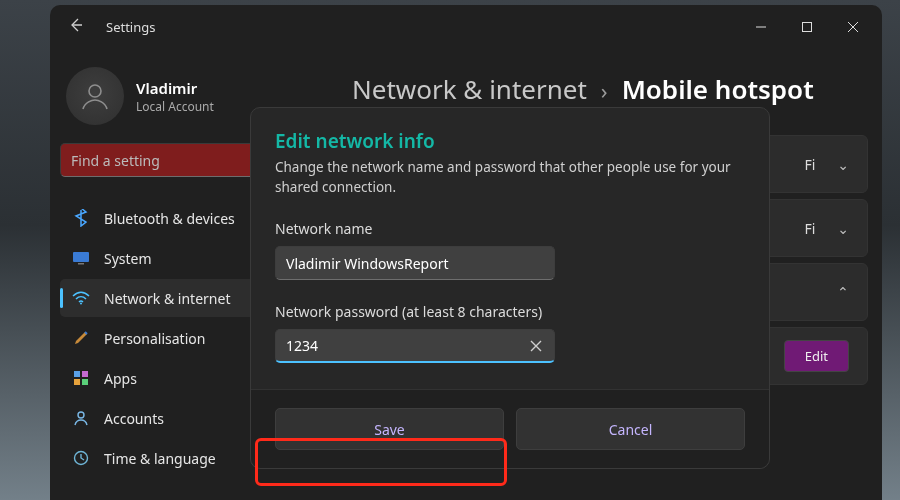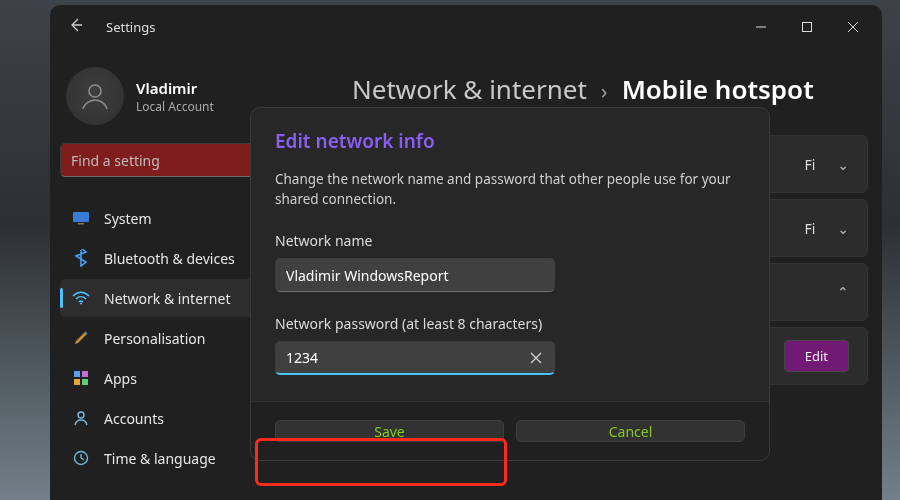--- a/index.html
+++ b/index.html
@@ -67,40 +67,40 @@
   .card.expand .chev.up { transform: rotate(180deg); display: inline-block; }
 
   
   .dialog {
     position: absolute; left: 200px; top: 102px; width: 520px;
     background: #272727; border: 1px solid #3a3a3a; border-radius: 10px;
     color: #eaeaea;
     display: flex; flex-direction: column;
   }
   .dlg-body { padding: 20px 24px 22px 24px; }
-  .dlg-title { font-size: 19px; font-weight: 600; color: #8b5cf6; margin-bottom: 16px; }
+  .dlg-title { font-size: 19px; font-weight: 600; color: #14b8a6; margin-bottom: 4px; }
   .dlg-desc  { font-size: 13.5px; color: #cfcfcf; line-height: 1.45; margin-bottom: 22px; }
   .fld-label { font-size: 14px; color: #dcdcdc; margin-bottom: 8px; }
   .fld {
     width: 280px; height: 34px; background: #404040; border: 1px solid #3d3d3d;
     border-bottom: 1px solid #6e6e6e; border-radius: 5px;
     display: flex; align-items: center; padding: 0 10px; font-size: 14px; color: #fff;
     margin-bottom: 22px;
   }
   .fld.focused { border-bottom: 2px solid #4cc2ff; }
   .fld .val { flex: 1; }
   .fld .clear { color: #cfcfcf; font-size: 15px; padding: 0 2px; }
   .dlg-actions {
     background: #202020; border-top: 1px solid #323232;
     border-bottom-left-radius: 10px; border-bottom-right-radius: 10px;
     padding: 18px 24px; display: flex; gap: 12px;
   }
   .dlg-btn {
-    flex: 1; height: 22px; background: #323232; border: 1px solid #3e3e3e;
-    border-radius: 5px; color: #84cc16; font-size: 14px;
+    flex: 1; height: 42px; background: #323232; border: 1px solid #3e3e3e;
+    border-radius: 5px; color: #c4b5fd; font-size: 14px;
     display: flex; align-items: center; justify-content: center;
   }
   .highlight {
     position: absolute; border: 3px solid #ff2a1a; border-radius: 6px;
     pointer-events: none;
   }
 </style>
 </head>
 <body>
 
@@ -151,34 +151,34 @@
         <span>Find a setting</span>
         <svg width="15" height="15" viewBox="0 0 16 16">
             <circle cx="7" cy="7" r="5" stroke="#cfcfcf" stroke-width="1.3" fill="none"></circle>
             <line x1="11" y1="11" x2="15" y2="15" stroke="#cfcfcf" stroke-width="1.3"></line>
           </svg>
       </div>
 
       <div class="nav">
         <div class="nav-item">
           <span class="nav-ico">
+              <svg width="14" height="18" viewBox="0 0 14 18">
+                <path d="M7 1v16l5-4-10-6 10-4-5-4" stroke="#49a7ff" stroke-width="1.5" fill="none"></path>
+              </svg>
+            </span>
+          <span>Bluetooth &amp; devices</span>
+        </div>
+        <div class="nav-item">
+          <span class="nav-ico">
               <svg width="18" height="14" viewBox="0 0 18 14">
                 <rect x="1" y="1" width="16" height="10" rx="1" fill="#3a7bd5"></rect>
                 <rect x="6" y="12" width="6" height="1.5" fill="#777"></rect>
               </svg>
             </span>
           <span>System</span>
-        </div>
-        <div class="nav-item">
-          <span class="nav-ico">
-              <svg width="14" height="18" viewBox="0 0 14 18">
-                <path d="M7 1v16l5-4-10-6 10-4-5-4" stroke="#49a7ff" stroke-width="1.5" fill="none"></path>
-              </svg>
-            </span>
-          <span>Bluetooth &amp; devices</span>
         </div>
         <div class="nav-item active">
           <span class="nav-ico">
               <svg width="18" height="14" viewBox="0 0 18 14">
                 <path d="M1 5c5-5 11-5 16 0M4 8c3-3 7-3 10 0M7 11c1.2-1.2 2.8-1.2 4 0" stroke="#4cc2ff" stroke-width="1.5" fill="none"></path>
                 <circle cx="9" cy="12.5" r="1" fill="#4cc2ff"></circle>
               </svg>
             </span>
           <span>Network &amp; internet</span>
         </div>

